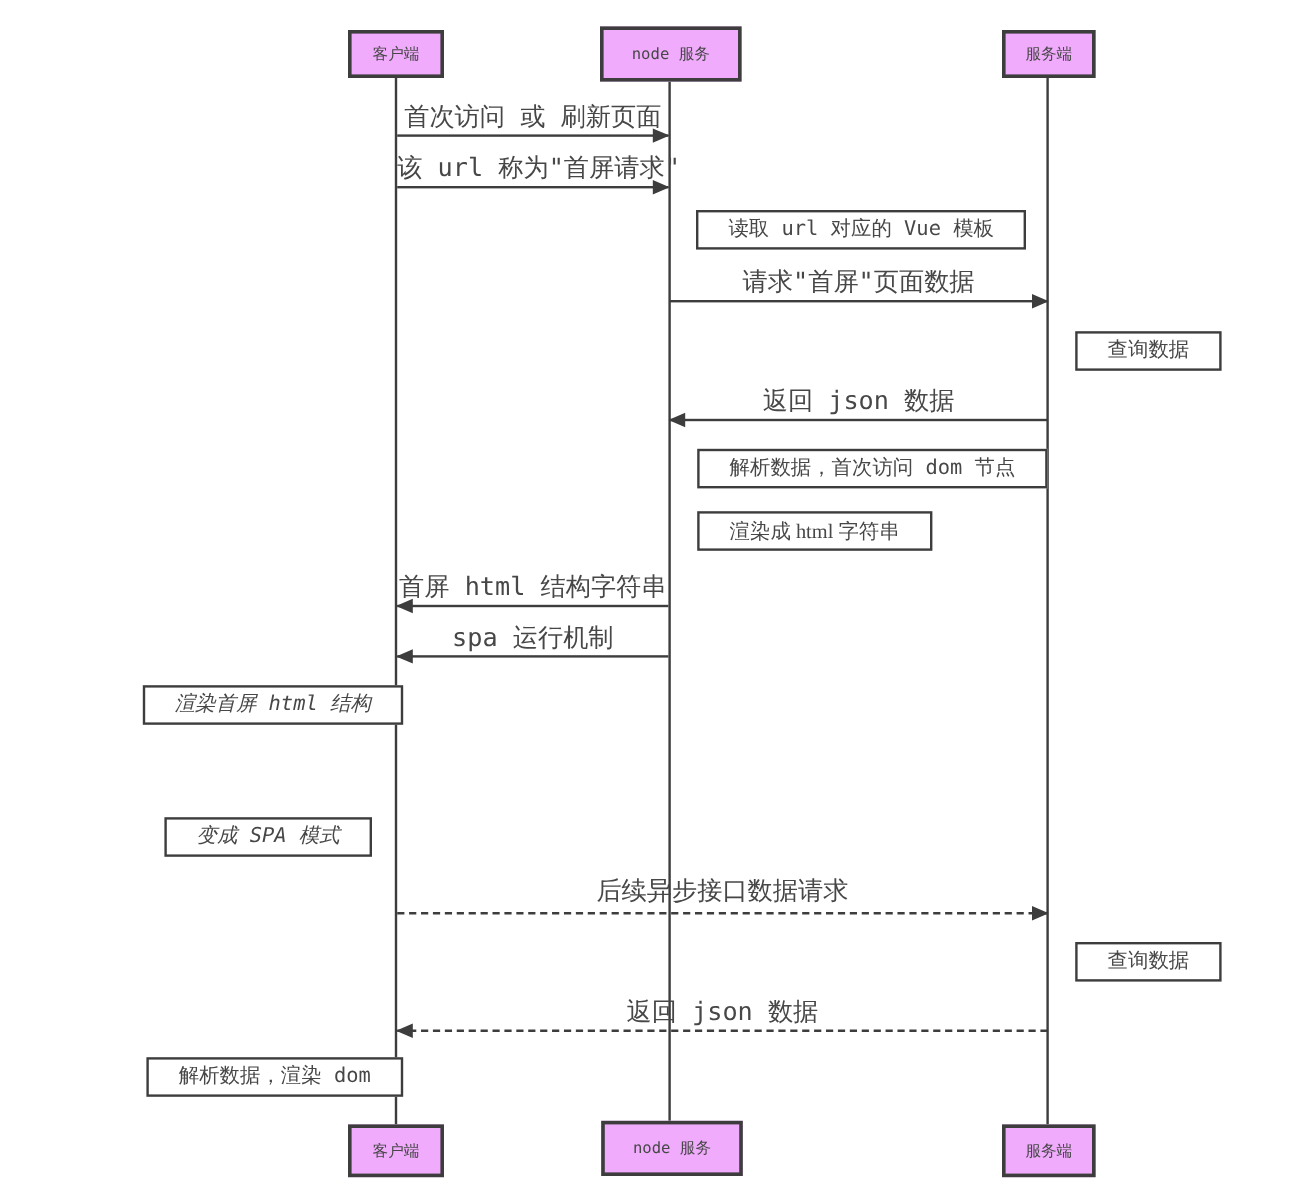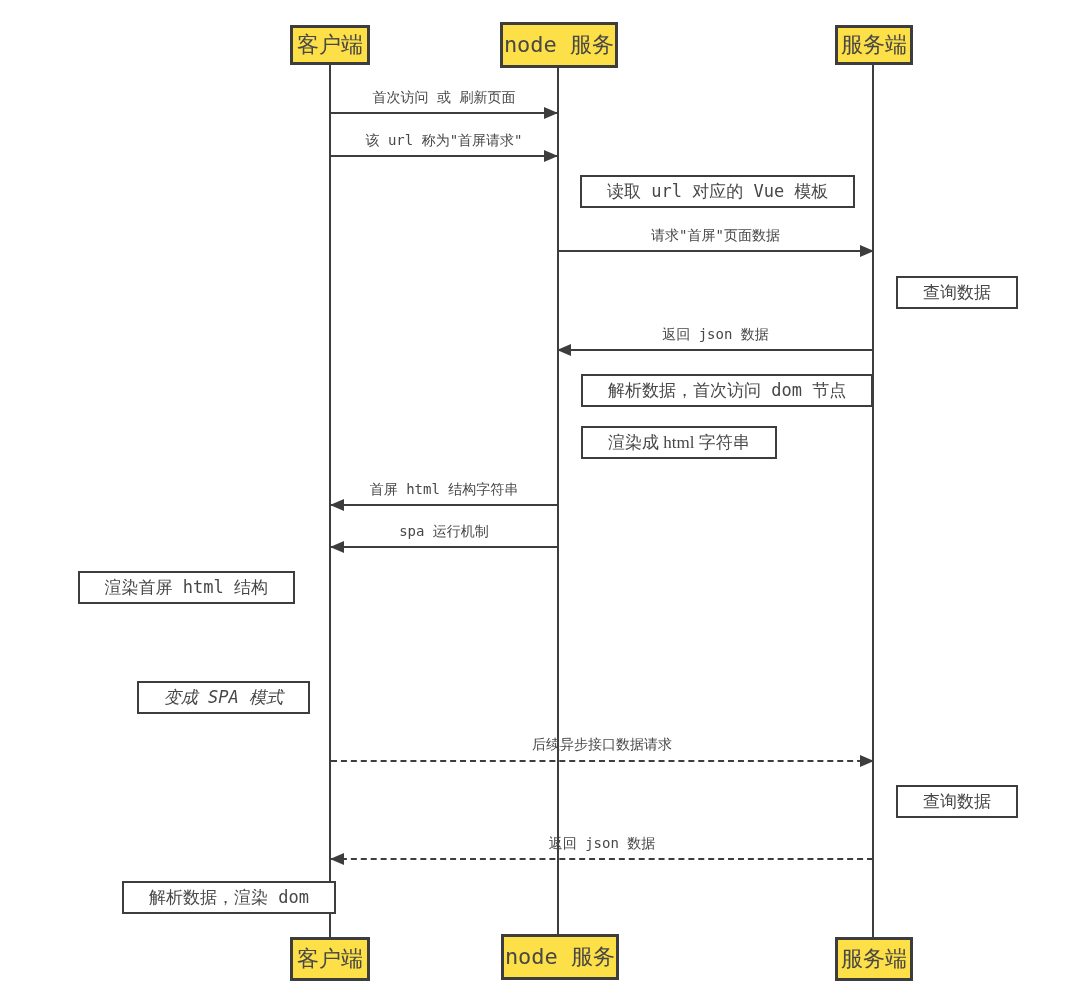--- a/index.html
+++ b/index.html
@@ -10,41 +10,41 @@
     color: #474747;
     position: relative;
     overflow: hidden;
   }
   .stage { position: absolute; inset: 0; }
 
   
   .actor {
     position: absolute;
     box-sizing: border-box;
-    background: #fde047;
+    background: #f0abfc;
     border: 3px solid #3d3d3d;
     display: flex; align-items: center; justify-content: center;
-    font-size: 22px;
+    font-size: 13px;
     white-space: nowrap;
     z-index: 3;
   }
 
   
   .lifeline {
     position: absolute;
     width: 2px;
     background: #3d3d3d;
     z-index: 1;
   }
 
   
   .msg { position: absolute; z-index: 2; }
   .msg .lbl {
     text-align: center;
-    font-size: 14px;
+    font-size: 21px;
     line-height: 22px;
     height: 22px;
     margin-bottom: 4px;
     white-space: nowrap;
   }
   .msg .line {
     position: relative;
     height: 0;
     border-top: 2px solid #3d3d3d;
   }
@@ -152,21 +152,21 @@
       </div>
   </div>
 
   <div class="msg" style="left:331px; top:478px; width:226px;">
     <div class="lbl">首屏 html 结构字符串</div>
     <div class="line">
         <span class="arrow l"></span>
       </div>
   </div>
 
-  <div class="note" style="right:785px; top:571px;">
+  <div class="note" style="right:744px; top:571px;font-style:italic;">
     <span>渲染首屏 html 结构</span>
   </div>
   <div class="note" style="right:770px; top:681px;font-style:italic;">
     <span>变成 SPA 模式</span>
   </div>
 
   <div class="msg" style="left:331px; top:734px; width:542px;font-family:Liberation Mono, monospace;">
     <div class="lbl">后续异步接口数据请求</div>
     <div class="line dashed">
         <span class="arrow r"></span>

